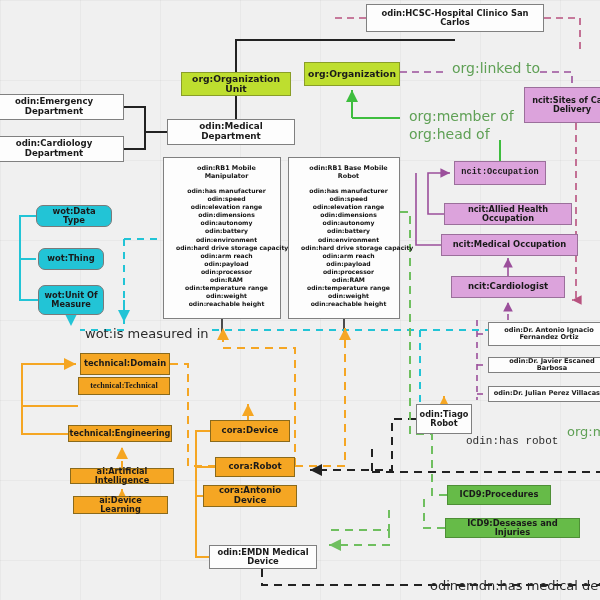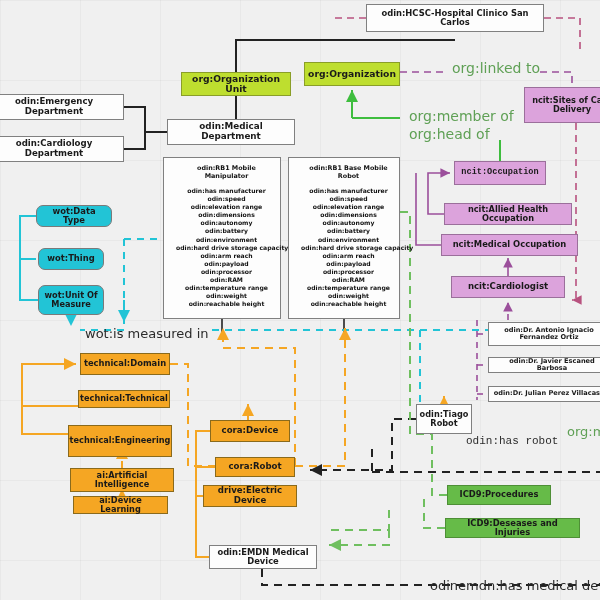--- a/index.html
+++ b/index.html
@@ -199,27 +199,27 @@
       <div class="node n-white" style="left: 167px; top: 119px; width: 128px; height: 26px; font-size: 8.8px;">odin:Medical Department</div>
       <div class="node n-purple" style="left: 524px; top: 87px; width: 96px; height: 36px; font-size: 8.2px;">ncit:Sites of Care Delivery</div>
       <div class="node n-purple" style="left: 454px; top: 161px; width: 92px; height: 24px; font-size: 8.6px; font-family: Liberation Mono, monospace;">ncit:Occupation</div>
       <div class="node n-purple" style="left: 444px; top: 203px; width: 128px; height: 22px; font-size: 8.2px;">ncit:Allied Health Occupation</div>
       <div class="node n-purple" style="left: 441px; top: 234px; width: 137px; height: 22px; font-size: 8.4px;">ncit:Medical Occupation</div>
       <div class="node n-purple" style="left: 451px; top: 276px; width: 114px; height: 22px; font-size: 8.6px;">ncit:Cardiologist</div>
       <div class="node n-cyan" style="left: 36px; top: 205px; width: 76px; height: 22px; font-size: 8.4px;">wot:Data Type</div>
       <div class="node n-cyan" style="left: 38px; top: 248px; width: 66px; height: 22px; font-size: 8.4px;">wot:Thing</div>
       <div class="node n-cyan" style="left: 38px; top: 285px; width: 66px; height: 30px; font-size: 8.2px;">wot:Unit Of Measure</div>
       <div class="node n-orange" style="left: 80px; top: 353px; width: 90px; height: 22px; font-size: 8.4px;">technical:Domain</div>
-      <div class="node n-orange" style="left: 78px; top: 390px; width: 92px; height: 18px; font-size: 8.2px;">technical:Technical</div>
-      <div class="node n-orange" style="left: 68px; top: 425px; width: 104px; height: 32px; font-size: 8.2px;">technical:Engineering</div>
-      <div class="node n-orange" style="left: 70px; top: 468px; width: 104px; height: 24px; font-size: 8.2px;">ai:Artificial Intelligence</div>
+      <div class="node n-orange" style="left: 78px; top: 377px; width: 92px; height: 18px; font-size: 8.2px; font-family: Liberation Serif, serif;">technical:Technical</div>
+      <div class="node n-orange" style="left: 68px; top: 425px; width: 104px; height: 17px; font-size: 8.2px;">technical:Engineering</div>
+      <div class="node n-orange" style="left: 70px; top: 468px; width: 104px; height: 16px; font-size: 8.2px;">ai:Artificial Intelligence</div>
       <div class="node n-orange" style="left: 73px; top: 496px; width: 95px; height: 18px; font-size: 8.2px;">ai:Device Learning</div>
       <div class="node n-orange" style="left: 210px; top: 420px; width: 80px; height: 22px; font-size: 8.6px;">cora:Device</div>
       <div class="node n-orange" style="left: 215px; top: 457px; width: 80px; height: 20px; font-size: 8.6px;">cora:Robot</div>
-      <div class="node n-orange" style="left: 203px; top: 485px; width: 94px; height: 22px; font-size: 8.6px;">drive:Electric Device</div>
+      <div class="node n-orange" style="left: 203px; top: 485px; width: 94px; height: 22px; font-size: 8.6px;">cora:Antonio Device</div>
       <div class="node n-white" style="left: 209px; top: 545px; width: 108px; height: 24px; font-size: 8.4px;">odin:EMDN Medical Device</div>
       <div class="node n-white" style="left: 416px; top: 404px; width: 56px; height: 30px; font-size: 8.2px;">odin:Tiago Robot</div>
       <div class="node n-green" style="left: 447px; top: 485px; width: 104px; height: 20px; font-size: 8.4px;">ICD9:Procedures</div>
       <div class="node n-green" style="left: 445px; top: 518px; width: 135px; height: 20px; font-size: 8.4px;">ICD9:Deseases and Injuries</div>
       <div class="node n-white" style="left: 488px; top: 322px; width: 122px; height: 24px; font-size: 6.6px;">odin:Dr. Antonio Ignacio Fernandez Ortiz</div>
       <div class="node n-white" style="left: 488px; top: 357px; width: 128px; height: 16px; font-size: 6.6px;">odin:Dr. Javier Escaned Barbosa</div>
       <div class="node n-white" style="left: 488px; top: 386px; width: 128px; height: 16px; font-size: 6.6px;">odin:Dr. Julian Perez Villacastin</div>
     </div>
   <div id="attr-layer">
       <div class="attrbox" style="left: 163px; top: 157px; width: 118px; height: 162px;">

